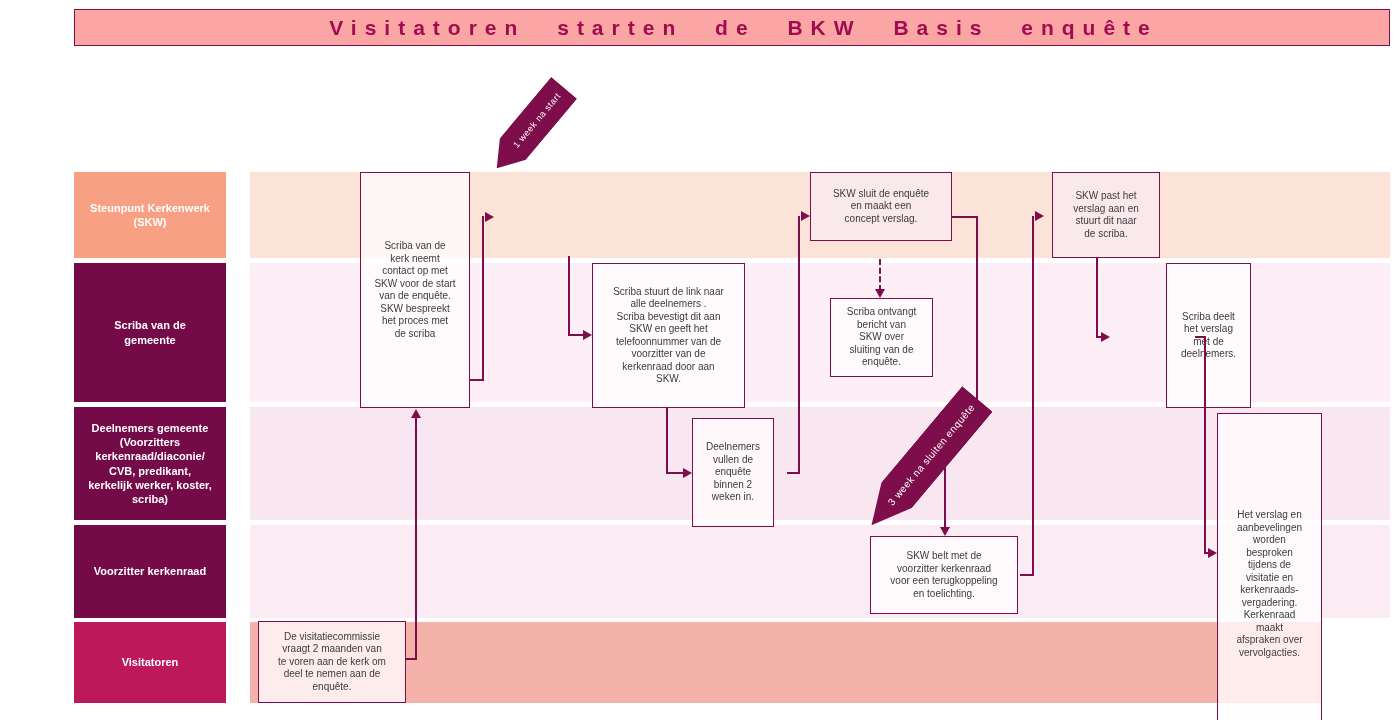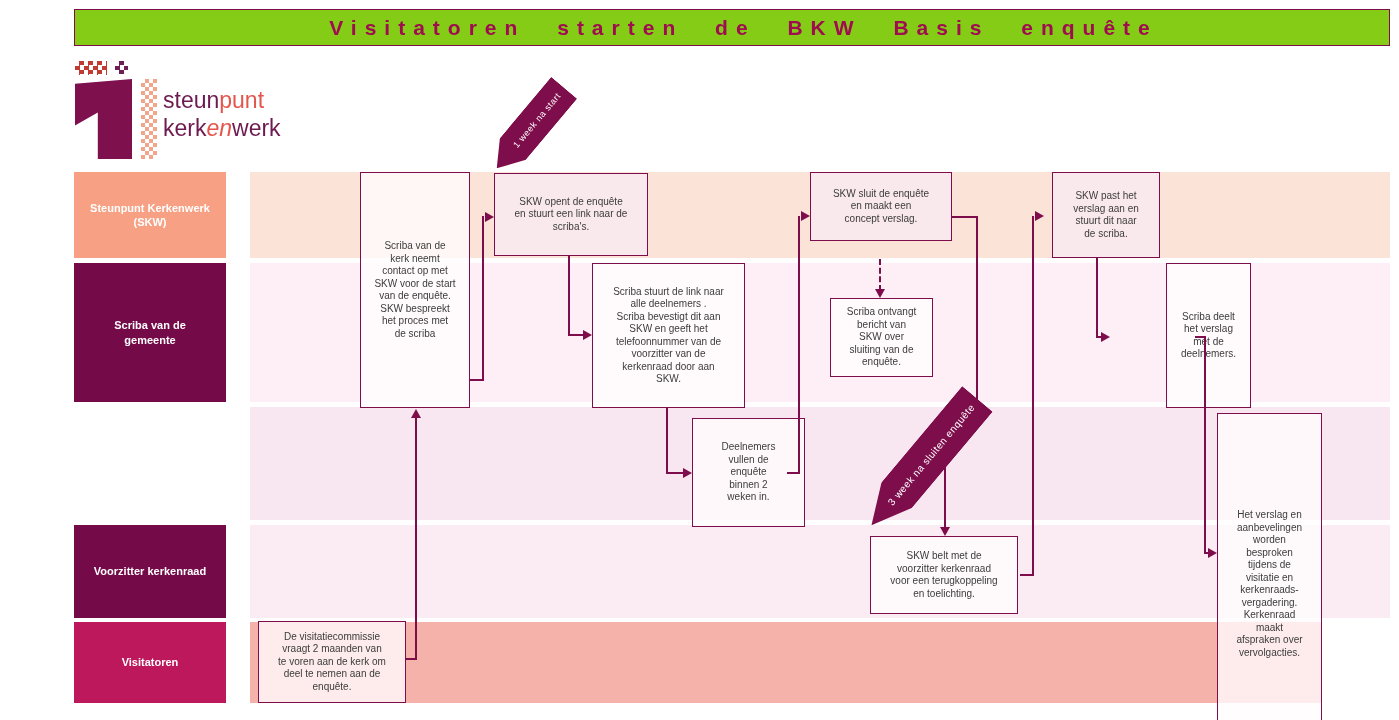--- a/index.html
+++ b/index.html
@@ -2,21 +2,21 @@
 <html><head>
 <meta charset="utf-8">
 <style>
   * { margin:0; padding:0; box-sizing:border-box; }
   html,body { background:#ffffff; }
   body { font-family:"Liberation Sans", sans-serif; }
   #stage { position:relative; width:1399px; height:720px; background:#ffffff; overflow:hidden; }
 
   
   .title-bar { position:absolute; left:74px; top:9px; width:1316px; height:37px;
-    border:1px solid #7E0D4B; background:#84cc16; display:flex; align-items:center; justify-content:center;padding-left:23px; }
+    border:1px solid #7E0D4B; background:#fca5a5; display:flex; align-items:center; justify-content:center;padding-left:23px; }
   .title-text { color:#A00C50; font-weight:bold; font-size:21px; letter-spacing:8px; word-spacing:18px; white-space:nowrap; }
 
   
   .logo { position:absolute; left:75px; top:58px; width:250px; height:108px; }
   .chk-red    { position:absolute; left:0;  top:3px;  width:32px; height:14px;
     background:repeating-conic-gradient(#C23B30 0% 25%, #ffffff 0% 50%); background-size:9px 9px; }
   .chk-purple { position:absolute; left:40px; top:3px; width:13px; height:13px;
     background:repeating-conic-gradient(#6E2055 0% 25%, #ffffff 0% 50%); background-size:9px 9px; }
   .one-mark { position:absolute; left:0; top:21px; width:57px; height:80px; background:#7E104E;
     clip-path:polygon(0 6%, 100% 0, 100% 100%, 40% 100%, 40% 42%, 0 58%); }
@@ -56,64 +56,57 @@
 </style>
 </head>
 <body>
 
 <div id="stage">
 
   <div class="title-bar">
     <div class="title-text">Visitatoren starten de BKW Basis enquête</div>
   </div>
 
-  <div class="logo">
-    <div class="chk-red"></div>
-    <div class="chk-purple"></div>
-    <div class="one-mark"></div>
-    <div class="dot-col"></div>
-    <div class="logo-words">
-      <div><span class="lg-dark">steun</span><span class="lg-red">punt</span></div>
-      <div><span class="lg-dark">kerk</span><span class="lg-red lg-it">en</span><span class="lg-dark">werk</span></div>
-    </div>
-  </div>
 
   <div class="lane-bg" style="top:172px; height:86px; width:1140px; background:#FBE4D7;"></div>
   <div class="lane-bg" style="top:263px; height:139px; width:1140px; background:#FDEFF5;"></div>
   <div class="lane-bg" style="top:407px; height:113px; width:1140px; background:#F8E7F0;"></div>
   <div class="lane-bg" style="top:525px; height:93px; width:1140px; background:#FBEBF2;"></div>
   <div class="lane-bg" style="top:622px; height:81px; width:1072px; background:#F4B2AA;"></div>
 
   <div class="lane-header hdr-salmon" style="top:172px; height:86px;"><span>Steunpunt Kerkenwerk
 (SKW)</span></div>
   <div class="lane-header hdr-maroon" style="top:263px; height:139px;"><span>Scriba van de
 gemeente</span></div>
+  <div class="lane-header hdr-maroon" style="top:407px; height:113px;"><span>Deelnemers gemeente
+(Voorzitters
+kerkenraad/diaconie/
+CVB, predikant,
+kerkelijk werker, koster,
+scriba)</span></div>
   <div class="lane-header hdr-maroon" style="top:525px; height:93px;"><span>Voorzitter kerkenraad</span></div>
   <div class="lane-header hdr-coral" style="top:622px; height:81px;"><span>Visitatoren</span></div>
 
   <div class="pbox" style="left:360px; top:172px; width:110px; height:236px;">Scriba van de
 kerk neemt
 contact op met
 SKW voor de start
 van de enquête.
 SKW bespreekt
 het proces met
 de scriba</div>
-  <div class="pbox tint-pink" style="left:494px; top:173px; width:154px; height:83px;">SKW opent de enquête
-en stuurt een link naar de
-scriba's.</div>
   <div class="pbox" style="left:592px; top:263px; width:153px; height:145px;">Scriba stuurt de link naar
 alle deelnemers .
 Scriba bevestigt dit aan
 SKW en geeft het
 telefoonnummer van de
 voorzitter van de
 kerkenraad door aan
 SKW.</div>
-  <div class="pbox" style="left:692px; top:418px; width:113px; height:109px;">Deelnemers
+  <div class="pbox" style="left:692px; top:418px; width:82px; height:109px;">Deelnemers
 vullen de
 enquête
 binnen 2
 weken in.</div>
   <div class="pbox tint-pink" style="left:810px; top:172px; width:142px; height:69px;">SKW sluit de enquête
 en maakt een
 concept verslag.</div>
   <div class="pbox" style="left:830px; top:298px; width:103px; height:79px;">Scriba ontvangt
 bericht van
 SKW over

